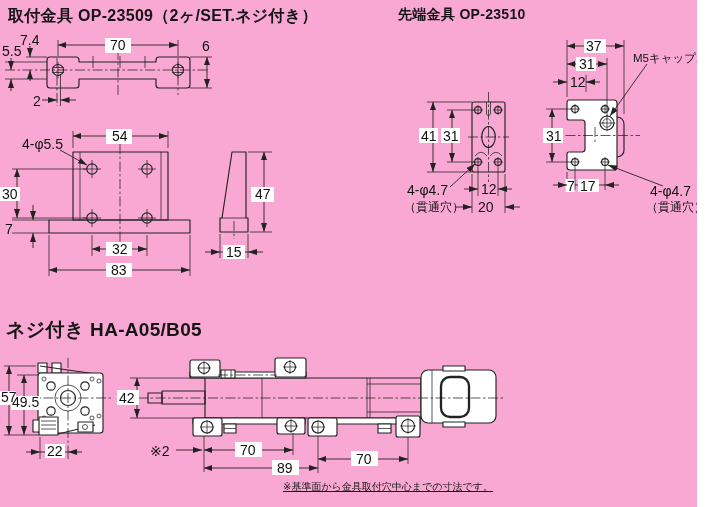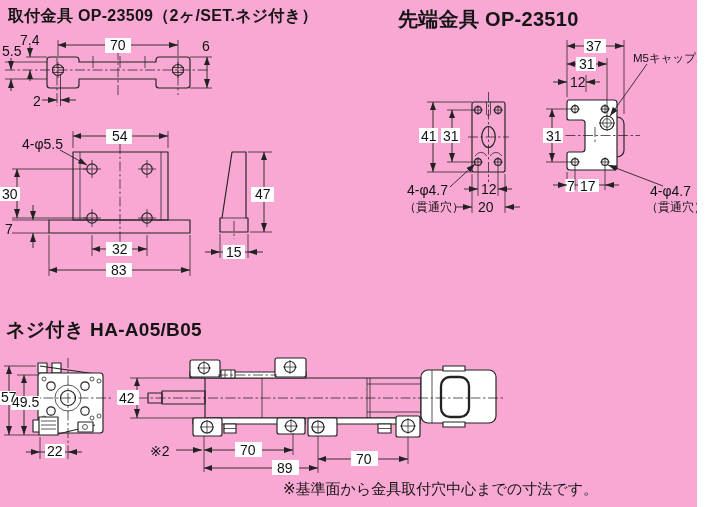--- a/index.html
+++ b/index.html
@@ -1,22 +1,22 @@
 <!DOCTYPE html>
 <html><head>
 <meta charset="utf-8">
 <style>
   html,body{margin:0;padding:0;background:#fff;}
   .sheet{position:relative;width:697px;height:507px;background:#f9a8d4;overflow:hidden;
          font-family:"Liberation Sans","DejaVu Sans",sans-serif;color:#111;text-align:center;}
   .title{position:absolute;font-weight:bold;color:#151515;white-space:nowrap;letter-spacing:.3px;}
   #t1{left:8px;top:6px;font-size:16px;}
-  #t2{left:398px;top:6px;font-size:20px;}
+  #t2{left:398px;top:6px;font-size:14px;}
   #t3{left:6px;top:317px;font-size:19px;}
-  #note{position:absolute;left:283px;top:480px;font-size:15px;color:#151515;white-space:nowrap;}
+  #note{position:absolute;left:283px;top:480px;font-size:10px;color:#151515;white-space:nowrap;text-decoration:underline;}
   svg{position:absolute;left:0;top:0;}
   svg text{font-family:"Liberation Sans","DejaVu Sans",sans-serif;fill:#111;font-size:14px;}
   svg text.jp{font-size:11.5px;}
   svg text.jp2{font-size:12px;}
   .s{fill:none;stroke:#222;stroke-width:1.15;stroke-linejoin:round;}
   .w{fill:#fff;stroke:#222;stroke-width:1.15;stroke-linejoin:round;}
   .t{fill:none;stroke:#222;stroke-width:0.75;}
   .c{fill:none;stroke:#222;stroke-width:0.75;stroke-dasharray:10 2.5 2.5 2.5;}
   .d{fill:none;stroke:#222;stroke-width:0.9;}
   .b2{fill:#fff;stroke:#222;stroke-width:2.3;}

